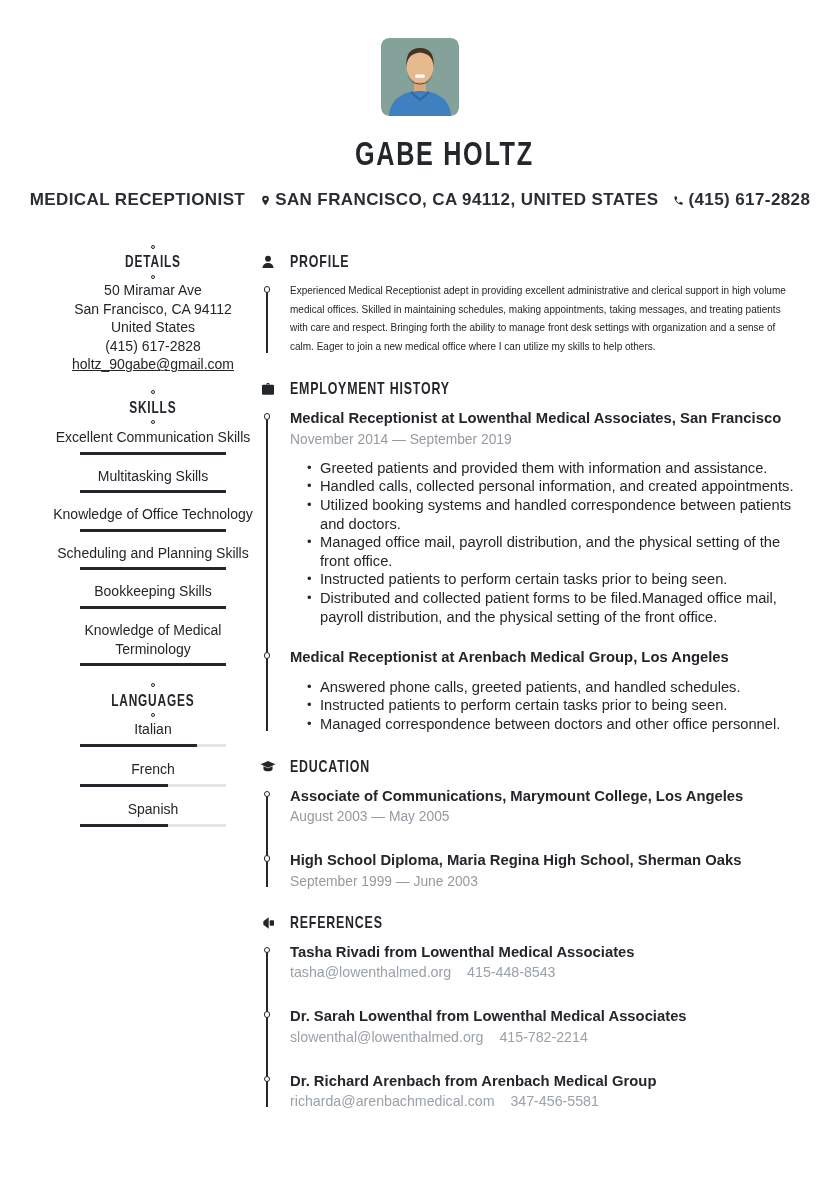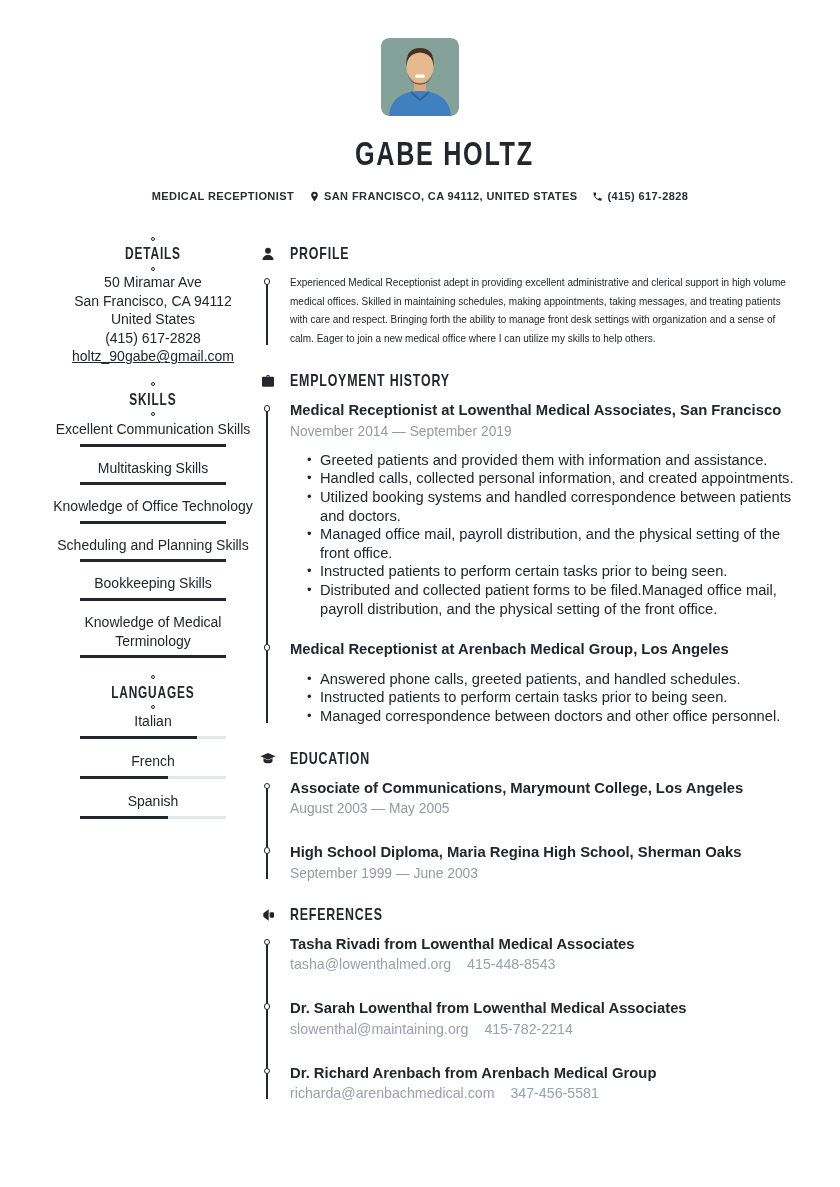--- a/index.html
+++ b/index.html
@@ -12,21 +12,21 @@
   
   .header { padding-top:38px; text-align:center; }
   .photo { width:78px; height:78px; border-radius:8px; overflow:hidden; margin:0 auto; display:block; }
   .name-row { margin-top:22px; line-height:32px;padding-left:48px; }
   .name {
     display:inline-block; font-size:30px; font-weight:700; letter-spacing:2px;
     transform:scale(0.84,1.08); transform-origin:center; white-space:nowrap; color:#23262b;
   }
   .tagline {
     margin-top:15px; display:flex; justify-content:center; align-items:center; gap:15px;
-    font-size:11px; font-weight:700; letter-spacing:0.4px; color:#2a2d33;
+    font-size:17px; font-weight:700; letter-spacing:0.4px; color:#2a2d33;
   }
   .tag-item { display:flex; align-items:center; gap:4px; }
   .tag-item svg { width:11px; height:11px; fill:#23262b; }
   
   .body { display:flex; margin-top:44px; padding:0 45px 0 63px; }
   .sidebar { width:180px; flex:none; text-align:center; }
   .main { flex:1; margin-left:13px; min-width:0; }
   
   .side-title { display:flex; justify-content:center; align-items:center; gap:5px; height:15px;flex-direction:column; }
   .side-title .ring { width:4px; height:4px; border:1.5px solid #23262b; border-radius:50%; flex:none; }
@@ -302,21 +302,21 @@
           <div class="tl"></div>
           <div class="entry ref-entry">
             <div class="role">Tasha Rivadi from Lowenthal Medical Associates</div>
             <div class="ref-contact">
               <span>tasha@lowenthalmed.org</span><span class="ref-phone">415-448-8543</span>
             </div>
           </div>
           <div class="entry ref-entry">
             <div class="role">Dr. Sarah Lowenthal from Lowenthal Medical Associates</div>
             <div class="ref-contact">
-              <span>slowenthal@maintaining.org</span><span class="ref-phone">415-782-2214</span>
+              <span>slowenthal@lowenthalmed.org</span><span class="ref-phone">415-782-2214</span>
             </div>
           </div>
           <div class="entry ref-entry">
             <div class="role">Dr. Richard Arenbach from Arenbach Medical Group</div>
             <div class="ref-contact">
               <span>richarda@arenbachmedical.com</span><span class="ref-phone">347-456-5581</span>
             </div>
           </div>
         </div>
       </div>

